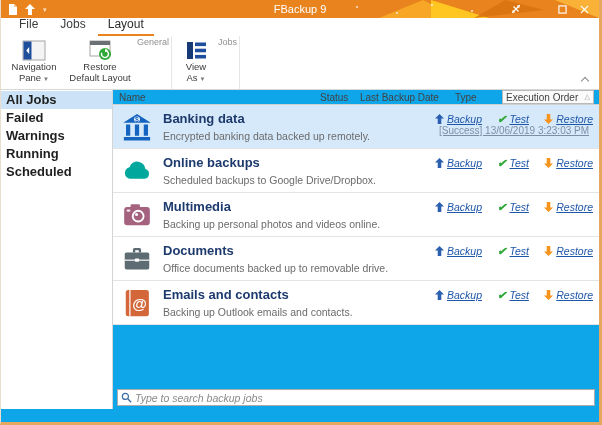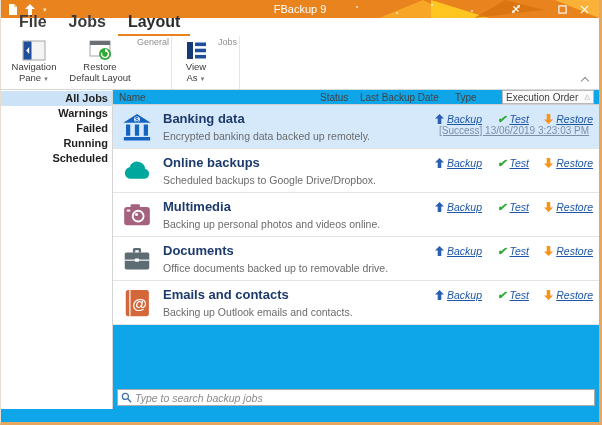--- a/index.html
+++ b/index.html
@@ -27,41 +27,41 @@
   .qat svg { display:block; }
   .qat .caret { color:#ffe1bd; font-size:7px; line-height:1; }
   .win-controls { position:absolute; right:4px; top:0; height:18px; z-index:3; }
   .win-btn { position:absolute; top:3px; width:14px; height:12px; display:flex; align-items:center; justify-content:center; }
   .win-btn svg { display:block; }
   .wb-expand { right:72px; } .wb-max { right:26px; } .wb-close { right:4px; }
   
   .ribbon { height:72px; background:#fff; border-bottom:1px solid #d8d8d8; position:relative; }
   .tab-row { height:18px; display:flex; align-items:flex-end; padding-left:8px; gap:2px; }
   .rtab {
-    font-size:16px; color:#3b3b3b; padding:2px 10px 3px 10px; border-bottom:2px solid transparent; cursor:default;font-weight:bold;
+    font-size:12px; color:#3b3b3b; padding:2px 10px 3px 10px; border-bottom:2px solid transparent; cursor:default;
   }
   .rtab.active { border-bottom-color:#e8831d; color:#2b2b2b; }
   .ribbon-content { height:53px; display:flex; align-items:stretch; padding-left:2px; }
   .rgroup { display:flex; flex-direction:row; border-right:1px solid #e6e6e6; padding:0 2px; }
   .rgroup-btns { flex:1; display:flex; align-items:flex-start; }
   .rbtn { width:58px; display:flex; flex-direction:column; align-items:center; padding-top:2px; cursor:default; }
   .rbtn.wide { width:74px; }
   .rbtn .ricon { height:24px; display:flex; align-items:center; justify-content:center; }
   .rbtn .rlabel { font-size:9.5px; color:#3a3a3a; line-height:1.15; text-align:center; }
   .rbtn .dd { font-size:6px; color:#7a7a7a; margin-left:2px; }
   .rgroup-label { font-size:9px; color:#8f8f8f; text-align:center; padding:1px 0 2px; }
   .ribbon-collapse { position:absolute; right:10px; bottom:6px; width:7px; height:7px; }
   .ribbon-collapse::before {
     content:""; position:absolute; left:0; top:2px; width:5px; height:5px;
     border-left:1.4px solid #8a8a8a; border-top:1.4px solid #8a8a8a; transform:rotate(45deg);
   }
   
   .body { display:flex; height:319px; }
   .sidebar { width:112px; border-right:1px solid #d5d5d5; padding-top:1px; background:#fff; }
-  .side-item { font-size:11px; font-weight:bold; color:#1f1f1f; padding:1px 4px 2px 5px; cursor:default;text-align:right; }
+  .side-item { font-size:13px; font-weight:bold; color:#1f1f1f; padding:1px 4px 2px 5px; cursor:default; }
   .side-item.selected { background:#cce3f7; }
   .main { flex:1; display:flex; flex-direction:column; min-width:0; }
   .list-header { height:15px; display:flex; align-items:center; border-bottom:1px solid #cfcfcf; font-size:10px; color:#424242; padding:0 5px 0 6px; }
   .col-name { flex:1; }
   .col-status { width:40px; }
   .col-lbd { width:95px; }
   .col-type { width:47px; }
   .col-exec { width:92px; border:1px solid #b9b9b9; background:#fafafa; display:flex; align-items:center; justify-content:space-between; padding:0 3px; height:14px; }
   .sort-tri { font-size:7px; color:#9b9b9b; }
   .rows { }
@@ -206,22 +206,22 @@
         </div>
         <div class="rgroup-label">Jobs</div>
       </div>
     </div>
     <span class="ribbon-collapse"></span>
   </div>
 
   <div class="body">
     <div class="sidebar" id="sidebar">
         <div class="side-item selected">All Jobs</div>
+        <div class="side-item">Failed</div>
         <div class="side-item">Warnings</div>
-        <div class="side-item">Failed</div>
         <div class="side-item">Running</div>
         <div class="side-item">Scheduled</div>
       </div>
 
     <div class="main">
       <div class="list-header">
         <span class="col-name">Name</span>
         <span class="col-status">Status</span>
         <span class="col-lbd">Last Backup Date</span>
         <span class="col-type">Type</span>

